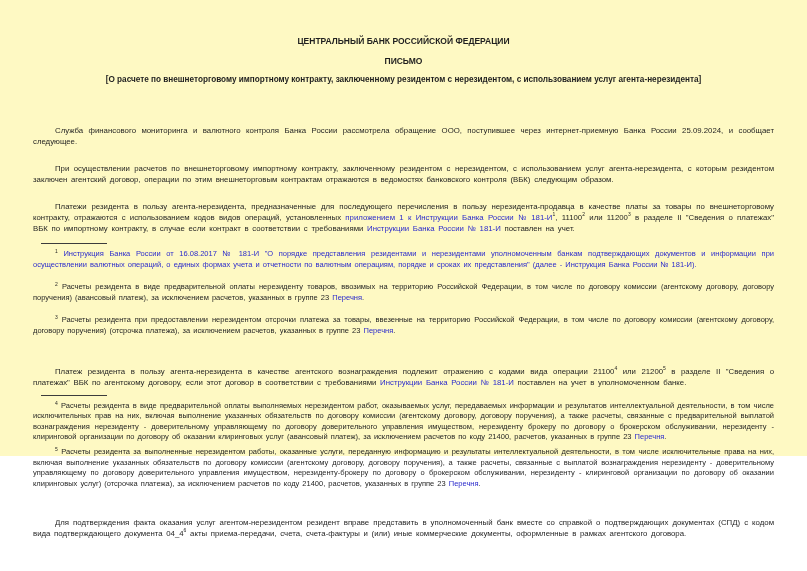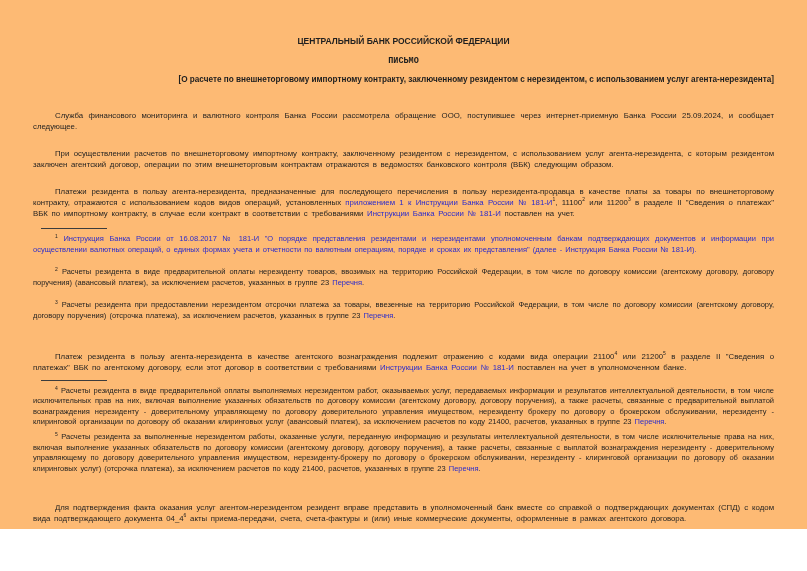--- a/index.html
+++ b/index.html
@@ -6,41 +6,40 @@
     margin: 0;
     padding: 0;
     background: #ffffff;
     width: 807px;
     height: 571px;
     overflow: hidden;
   }
   .page {
     box-sizing: border-box;
     width: 807px;
-    height: 529px;
+    height: 456px;
     padding: 36px 33px 0 33px;
     font-family: "Liberation Sans", "DejaVu Sans", sans-serif;
     color: #1f1f1f;
-    background: #fdba74;
+    background: #fef9c3;
   }
   .hdr {
     text-align: center;
     font-weight: bold;
     font-size: 8.5px;
     line-height: 11px;
     margin: 0 0 9px 0;
     white-space: nowrap;
   }
-  .hdr-pismo   { margin-bottom: 7px; font-family: Liberation Mono, monospace; }
+  .hdr-pismo   { margin-bottom: 7px; }
   .hdr-datenum { margin-bottom: 17px; }
   .hdr-subject {
     font-size: 8.2px;
-    margin-bottom: 25px;
+    margin-bottom: 40px;
     white-space: nowrap;
-    text-align: right;
   }
   .para {
     font-size: 7.8px;
     line-height: 11px;
     text-align: justify;
     text-indent: 22px;
     margin: 16px 0 9px 0;
     word-spacing: 1.5px;
   }
   .para-agency { margin-top: 29px; margin-bottom: 0; }

